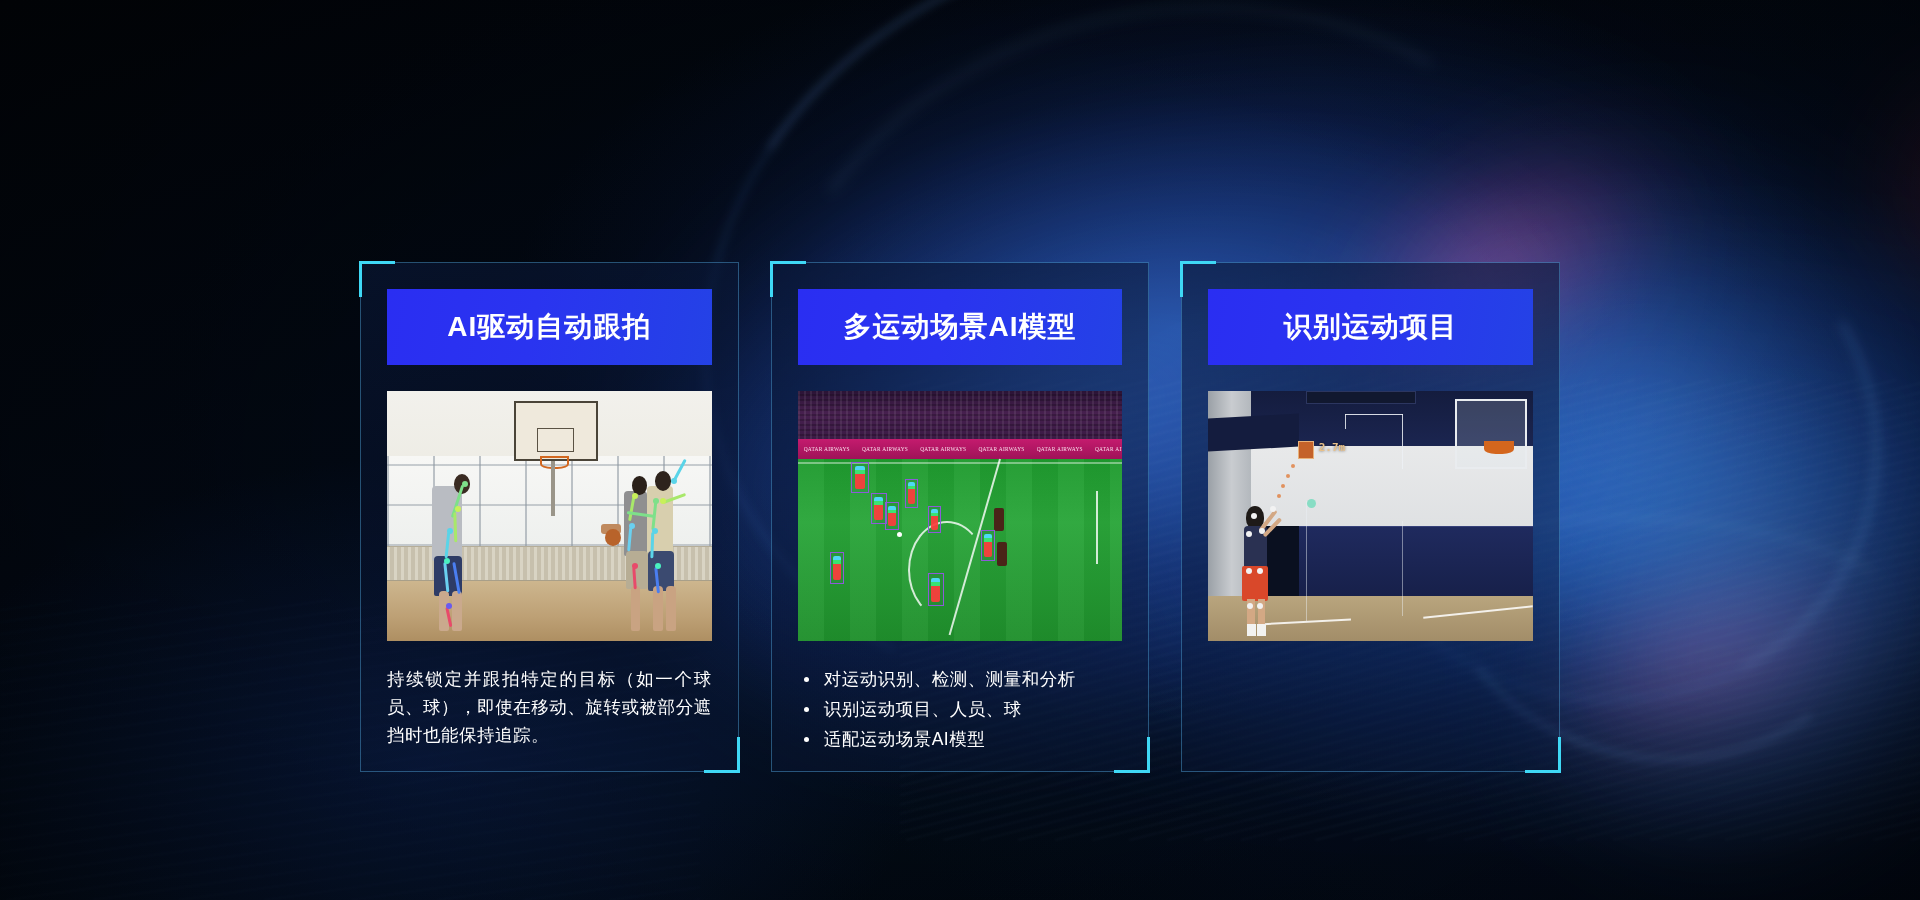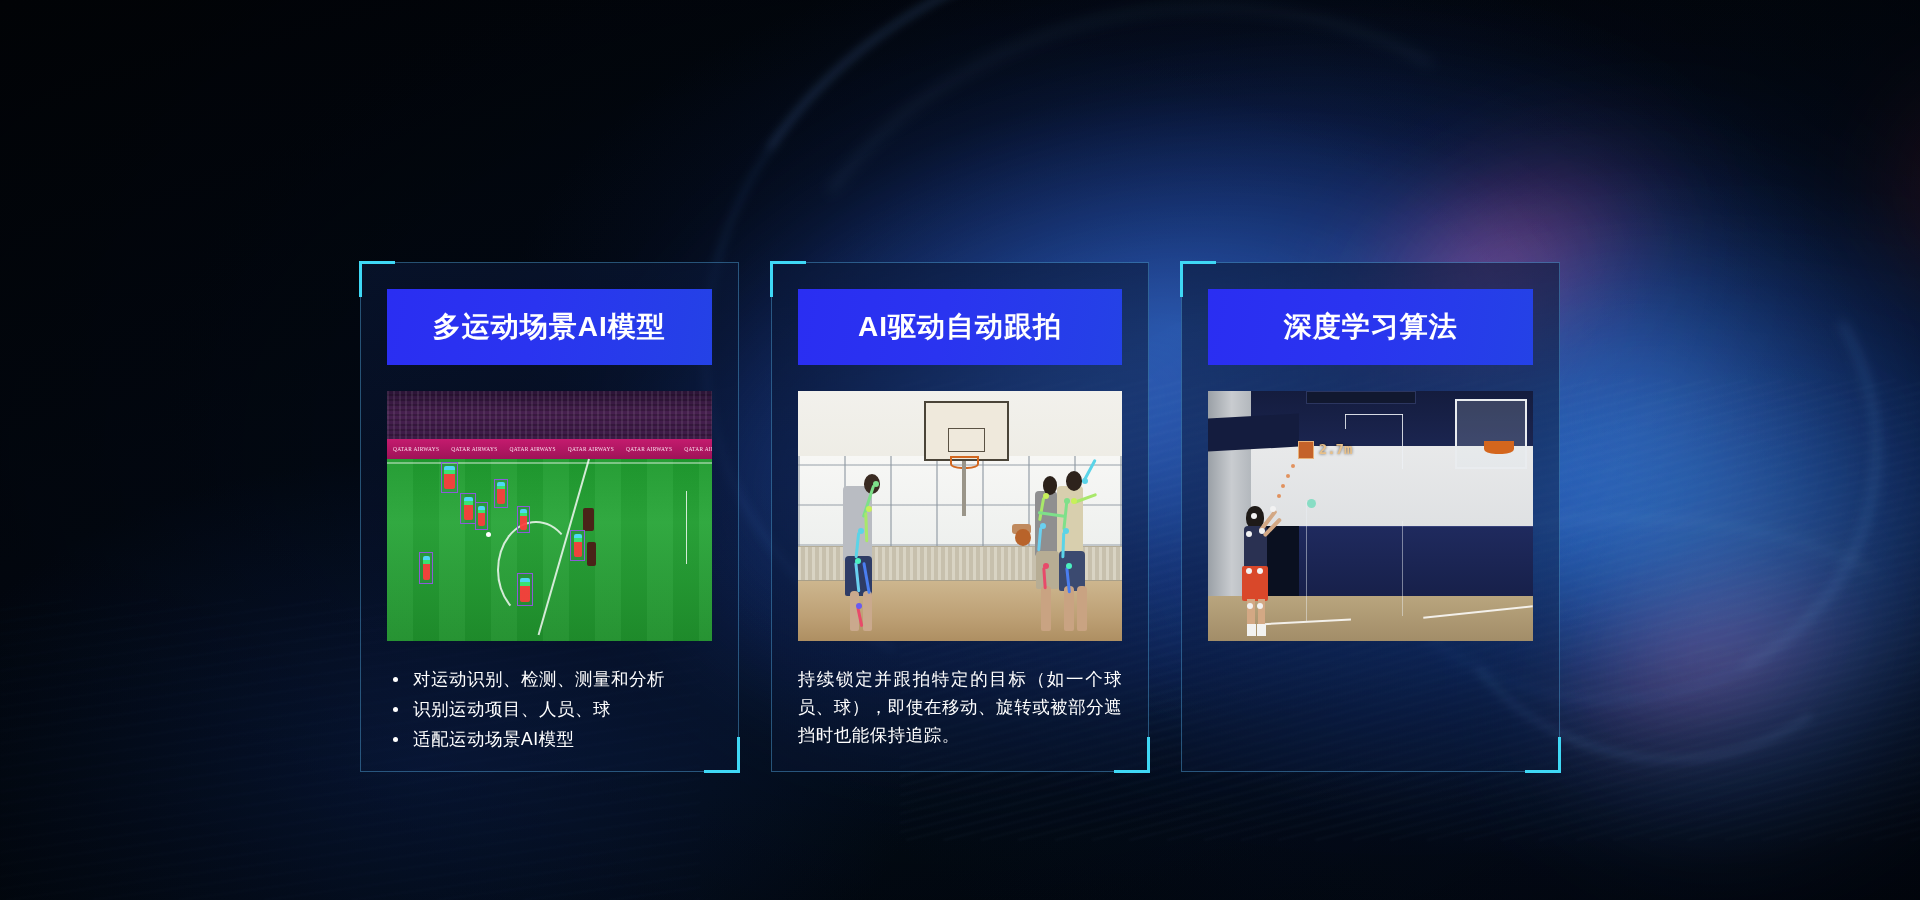--- a/index.html
+++ b/index.html
@@ -408,21 +408,21 @@
   }
   .ball-trail {
     position: absolute;
     width: 4px; height: 4px;
     background: rgba(224,130,70,0.85);
     border-radius: 50%;
   }
   .dist-label {
     position: absolute;
     color: #e8c089;
-    font-size: 14px;
+    font-size: 11px;
     font-weight: 700;
     font-family: "DejaVu Sans Mono", monospace;
     text-shadow: 0 0 3px rgba(0,0,0,0.6);
   }
   .shooter-body {
     position: absolute;
     background: #2a3152;
     border-radius: 4px 4px 0 0;
   }
   .shooter-shorts {
@@ -502,20 +502,101 @@
   <div class="arc a1"></div>
   <div class="arc a2"></div>
   <div class="arc a3"></div>
   <div class="arc a4"></div>
   <div class="arc a5"></div>
   <div class="speedlines"></div>
   <div class="speedlines2"></div>
   <div class="vignette"></div>
 
   <div class="cards-row">
+
+    <div class="card">
+      <div class="br tl"></div>
+      <div class="br br2"></div>
+
+      <div class="card-header">
+        <span>AI驱动自动跟拍</span>
+      </div>
+
+      <div class="card-media">
+        <div class="shot">
+          <div class="gym-wall"></div>
+          <div class="gym-windows"></div>
+          <div class="gym-radiator"></div>
+          <div class="gym-floor"></div>
+
+          <div class="backboard">
+            <div class="inner"></div>
+          </div>
+          <div class="hoop"></div>
+          <div class="hoop-pole"></div>
+
+          <div class="bb-person" style="left:14%;top:38%;width:9%;height:30%;background:#b9bcc2;"></div>
+          <div class="bb-person" style="left:14.5%;top:66%;width:8.5%;height:16%;background:#2e3c66;"></div>
+          <div class="bb-person" style="left:16%;top:80%;width:3%;height:16%;background:#caa98d;"></div>
+          <div class="bb-person" style="left:20%;top:80%;width:3%;height:16%;background:#caa98d;"></div>
+          <div class="bb-person" style="left:20.5%;top:33%;width:5%;height:8%;background:#3a2b22;border-radius:50%;"></div>
+
+          <div class="skel" style="left:0;top:0;width:100%;height:100%;">
+            <div class="bone" style="left:23.5%;top:37%;width:34px;background:#7ee08a;transform:rotate(108deg);"></div>
+            <div class="bone" style="left:21%;top:48%;width:30px;background:#a8e86a;transform:rotate(88deg);"></div>
+            <div class="bone" style="left:19%;top:56%;width:26px;background:#5ad4e8;transform:rotate(96deg);"></div>
+            <div class="bone" style="left:18%;top:68%;width:30px;background:#6ad0f0;transform:rotate(84deg);"></div>
+            <div class="bone" style="left:20.5%;top:68%;width:32px;background:#4a7ef0;transform:rotate(80deg);"></div>
+            <div class="bone" style="left:18.5%;top:86%;width:20px;background:#e84a6a;transform:rotate(78deg);"></div>
+            <div class="joint" style="left:24%;top:37%;background:#7ee08a;"></div>
+            <div class="joint" style="left:22%;top:47%;background:#c8f05a;"></div>
+            <div class="joint" style="left:19.5%;top:56%;background:#5ad4e8;"></div>
+            <div class="joint" style="left:18.5%;top:68%;background:#4af0c0;"></div>
+            <div class="joint" style="left:19%;top:86%;background:#6a5af0;"></div>
+          </div>
+
+          <div class="bb-person" style="left:80%;top:38%;width:8%;height:28%;background:#d8cfae;"></div>
+          <div class="bb-person" style="left:80.5%;top:64%;width:8%;height:16%;background:#3b4a70;"></div>
+          <div class="bb-person" style="left:82%;top:78%;width:3%;height:18%;background:#c9a382;"></div>
+          <div class="bb-person" style="left:86%;top:78%;width:3%;height:18%;background:#c9a382;"></div>
+          <div class="bb-person" style="left:82.5%;top:32%;width:5%;height:8%;background:#2e231c;border-radius:50%;"></div>
+
+          <div class="bb-person" style="left:73%;top:40%;width:7%;height:26%;background:#8f8f90;"></div>
+          <div class="bb-person" style="left:73.5%;top:64%;width:7%;height:15%;background:#b7ad94;"></div>
+          <div class="bb-person" style="left:75%;top:78%;width:3%;height:18%;background:#c9a382;"></div>
+          <div class="bb-person" style="left:75.5%;top:34%;width:4.5%;height:7.5%;background:#2b211a;border-radius:50%;"></div>
+          <div class="bb-person" style="left:66%;top:53%;width:6%;height:4%;background:#c08a5e;border-radius:3px;"></div>
+          <div class="bb-person" style="left:67%;top:55%;width:5%;height:7%;background:#b8632a;border-radius:50%;"></div>
+
+          <div class="skel" style="left:0;top:0;width:100%;height:100%;">
+            <div class="bone" style="left:88%;top:36%;width:26px;background:#5ad4e8;transform:rotate(-62deg);"></div>
+            <div class="bone" style="left:85%;top:44%;width:24px;background:#a8e86a;transform:rotate(-20deg);"></div>
+            <div class="bone" style="left:83%;top:44%;width:28px;background:#7ee08a;transform:rotate(96deg);"></div>
+            <div class="bone" style="left:82%;top:56%;width:26px;background:#5ad4e8;transform:rotate(92deg);"></div>
+            <div class="bone" style="left:83%;top:70%;width:26px;background:#4a7ef0;transform:rotate(84deg);"></div>
+            <div class="bone" style="left:76%;top:42%;width:24px;background:#a8e86a;transform:rotate(100deg);"></div>
+            <div class="bone" style="left:75%;top:54%;width:24px;background:#6ad0f0;transform:rotate(95deg);"></div>
+            <div class="bone" style="left:74%;top:48%;width:28px;background:#7ee08a;transform:rotate(8deg);"></div>
+            <div class="bone" style="left:76%;top:70%;width:22px;background:#e84a6a;transform:rotate(86deg);"></div>
+            <div class="joint" style="left:88.5%;top:36%;background:#5ad4e8;"></div>
+            <div class="joint" style="left:85%;top:44%;background:#c8f05a;"></div>
+            <div class="joint" style="left:83%;top:44%;background:#7ee08a;"></div>
+            <div class="joint" style="left:82.5%;top:56%;background:#5ad4e8;"></div>
+            <div class="joint" style="left:83.5%;top:70%;background:#4af0c0;"></div>
+            <div class="joint" style="left:76.5%;top:42%;background:#c8f05a;"></div>
+            <div class="joint" style="left:75.5%;top:54%;background:#6ad0f0;"></div>
+            <div class="joint" style="left:76.5%;top:70%;background:#e84a6a;"></div>
+          </div>
+        </div>
+      </div>
+
+      <div class="card-body">
+        <div class="para">持续锁定并跟拍特定的目标（如一个球员、球），即使在移动、旋转或被部分遮挡时也能保持追踪。</div>
+      </div>
+    </div>
 
     <div class="card">
       <div class="br tl"></div>
       <div class="br br2"></div>
 
       <div class="card-header">
         <span>多运动场景AI模型</span>
       </div>
 
       <div class="card-media">
@@ -577,102 +658,21 @@
           <li>适配运动场景AI模型</li>
         </ul>
       </div>
     </div>
 
     <div class="card">
       <div class="br tl"></div>
       <div class="br br2"></div>
 
       <div class="card-header">
-        <span>AI驱动自动跟拍</span>
-      </div>
-
-      <div class="card-media">
-        <div class="shot">
-          <div class="gym-wall"></div>
-          <div class="gym-windows"></div>
-          <div class="gym-radiator"></div>
-          <div class="gym-floor"></div>
-
-          <div class="backboard">
-            <div class="inner"></div>
-          </div>
-          <div class="hoop"></div>
-          <div class="hoop-pole"></div>
-
-          <div class="bb-person" style="left:14%;top:38%;width:9%;height:30%;background:#b9bcc2;"></div>
-          <div class="bb-person" style="left:14.5%;top:66%;width:8.5%;height:16%;background:#2e3c66;"></div>
-          <div class="bb-person" style="left:16%;top:80%;width:3%;height:16%;background:#caa98d;"></div>
-          <div class="bb-person" style="left:20%;top:80%;width:3%;height:16%;background:#caa98d;"></div>
-          <div class="bb-person" style="left:20.5%;top:33%;width:5%;height:8%;background:#3a2b22;border-radius:50%;"></div>
-
-          <div class="skel" style="left:0;top:0;width:100%;height:100%;">
-            <div class="bone" style="left:23.5%;top:37%;width:34px;background:#7ee08a;transform:rotate(108deg);"></div>
-            <div class="bone" style="left:21%;top:48%;width:30px;background:#a8e86a;transform:rotate(88deg);"></div>
-            <div class="bone" style="left:19%;top:56%;width:26px;background:#5ad4e8;transform:rotate(96deg);"></div>
-            <div class="bone" style="left:18%;top:68%;width:30px;background:#6ad0f0;transform:rotate(84deg);"></div>
-            <div class="bone" style="left:20.5%;top:68%;width:32px;background:#4a7ef0;transform:rotate(80deg);"></div>
-            <div class="bone" style="left:18.5%;top:86%;width:20px;background:#e84a6a;transform:rotate(78deg);"></div>
-            <div class="joint" style="left:24%;top:37%;background:#7ee08a;"></div>
-            <div class="joint" style="left:22%;top:47%;background:#c8f05a;"></div>
-            <div class="joint" style="left:19.5%;top:56%;background:#5ad4e8;"></div>
-            <div class="joint" style="left:18.5%;top:68%;background:#4af0c0;"></div>
-            <div class="joint" style="left:19%;top:86%;background:#6a5af0;"></div>
-          </div>
-
-          <div class="bb-person" style="left:80%;top:38%;width:8%;height:28%;background:#d8cfae;"></div>
-          <div class="bb-person" style="left:80.5%;top:64%;width:8%;height:16%;background:#3b4a70;"></div>
-          <div class="bb-person" style="left:82%;top:78%;width:3%;height:18%;background:#c9a382;"></div>
-          <div class="bb-person" style="left:86%;top:78%;width:3%;height:18%;background:#c9a382;"></div>
-          <div class="bb-person" style="left:82.5%;top:32%;width:5%;height:8%;background:#2e231c;border-radius:50%;"></div>
-
-          <div class="bb-person" style="left:73%;top:40%;width:7%;height:26%;background:#8f8f90;"></div>
-          <div class="bb-person" style="left:73.5%;top:64%;width:7%;height:15%;background:#b7ad94;"></div>
-          <div class="bb-person" style="left:75%;top:78%;width:3%;height:18%;background:#c9a382;"></div>
-          <div class="bb-person" style="left:75.5%;top:34%;width:4.5%;height:7.5%;background:#2b211a;border-radius:50%;"></div>
-          <div class="bb-person" style="left:66%;top:53%;width:6%;height:4%;background:#c08a5e;border-radius:3px;"></div>
-          <div class="bb-person" style="left:67%;top:55%;width:5%;height:7%;background:#b8632a;border-radius:50%;"></div>
-
-          <div class="skel" style="left:0;top:0;width:100%;height:100%;">
-            <div class="bone" style="left:88%;top:36%;width:26px;background:#5ad4e8;transform:rotate(-62deg);"></div>
-            <div class="bone" style="left:85%;top:44%;width:24px;background:#a8e86a;transform:rotate(-20deg);"></div>
-            <div class="bone" style="left:83%;top:44%;width:28px;background:#7ee08a;transform:rotate(96deg);"></div>
-            <div class="bone" style="left:82%;top:56%;width:26px;background:#5ad4e8;transform:rotate(92deg);"></div>
-            <div class="bone" style="left:83%;top:70%;width:26px;background:#4a7ef0;transform:rotate(84deg);"></div>
-            <div class="bone" style="left:76%;top:42%;width:24px;background:#a8e86a;transform:rotate(100deg);"></div>
-            <div class="bone" style="left:75%;top:54%;width:24px;background:#6ad0f0;transform:rotate(95deg);"></div>
-            <div class="bone" style="left:74%;top:48%;width:28px;background:#7ee08a;transform:rotate(8deg);"></div>
-            <div class="bone" style="left:76%;top:70%;width:22px;background:#e84a6a;transform:rotate(86deg);"></div>
-            <div class="joint" style="left:88.5%;top:36%;background:#5ad4e8;"></div>
-            <div class="joint" style="left:85%;top:44%;background:#c8f05a;"></div>
-            <div class="joint" style="left:83%;top:44%;background:#7ee08a;"></div>
-            <div class="joint" style="left:82.5%;top:56%;background:#5ad4e8;"></div>
-            <div class="joint" style="left:83.5%;top:70%;background:#4af0c0;"></div>
-            <div class="joint" style="left:76.5%;top:42%;background:#c8f05a;"></div>
-            <div class="joint" style="left:75.5%;top:54%;background:#6ad0f0;"></div>
-            <div class="joint" style="left:76.5%;top:70%;background:#e84a6a;"></div>
-          </div>
-        </div>
-      </div>
-
-      <div class="card-body">
-        <div class="para">持续锁定并跟拍特定的目标（如一个球员、球），即使在移动、旋转或被部分遮挡时也能保持追踪。</div>
-      </div>
-    </div>
-
-    <div class="card">
-      <div class="br tl"></div>
-      <div class="br br2"></div>
-
-      <div class="card-header">
-        <span>深度学习算法</span>
+        <span>识别运动项目</span>
       </div>
 
       <div class="card-media">
         <div class="shot">
           <div class="g3-wall-upper"></div>
           <div class="g3-wall-mid"></div>
           <div class="g3-pad"></div>
           <div class="g3-left-col"></div>
           <div class="g3-left-band"></div>
           <div class="g3-floor"></div>

